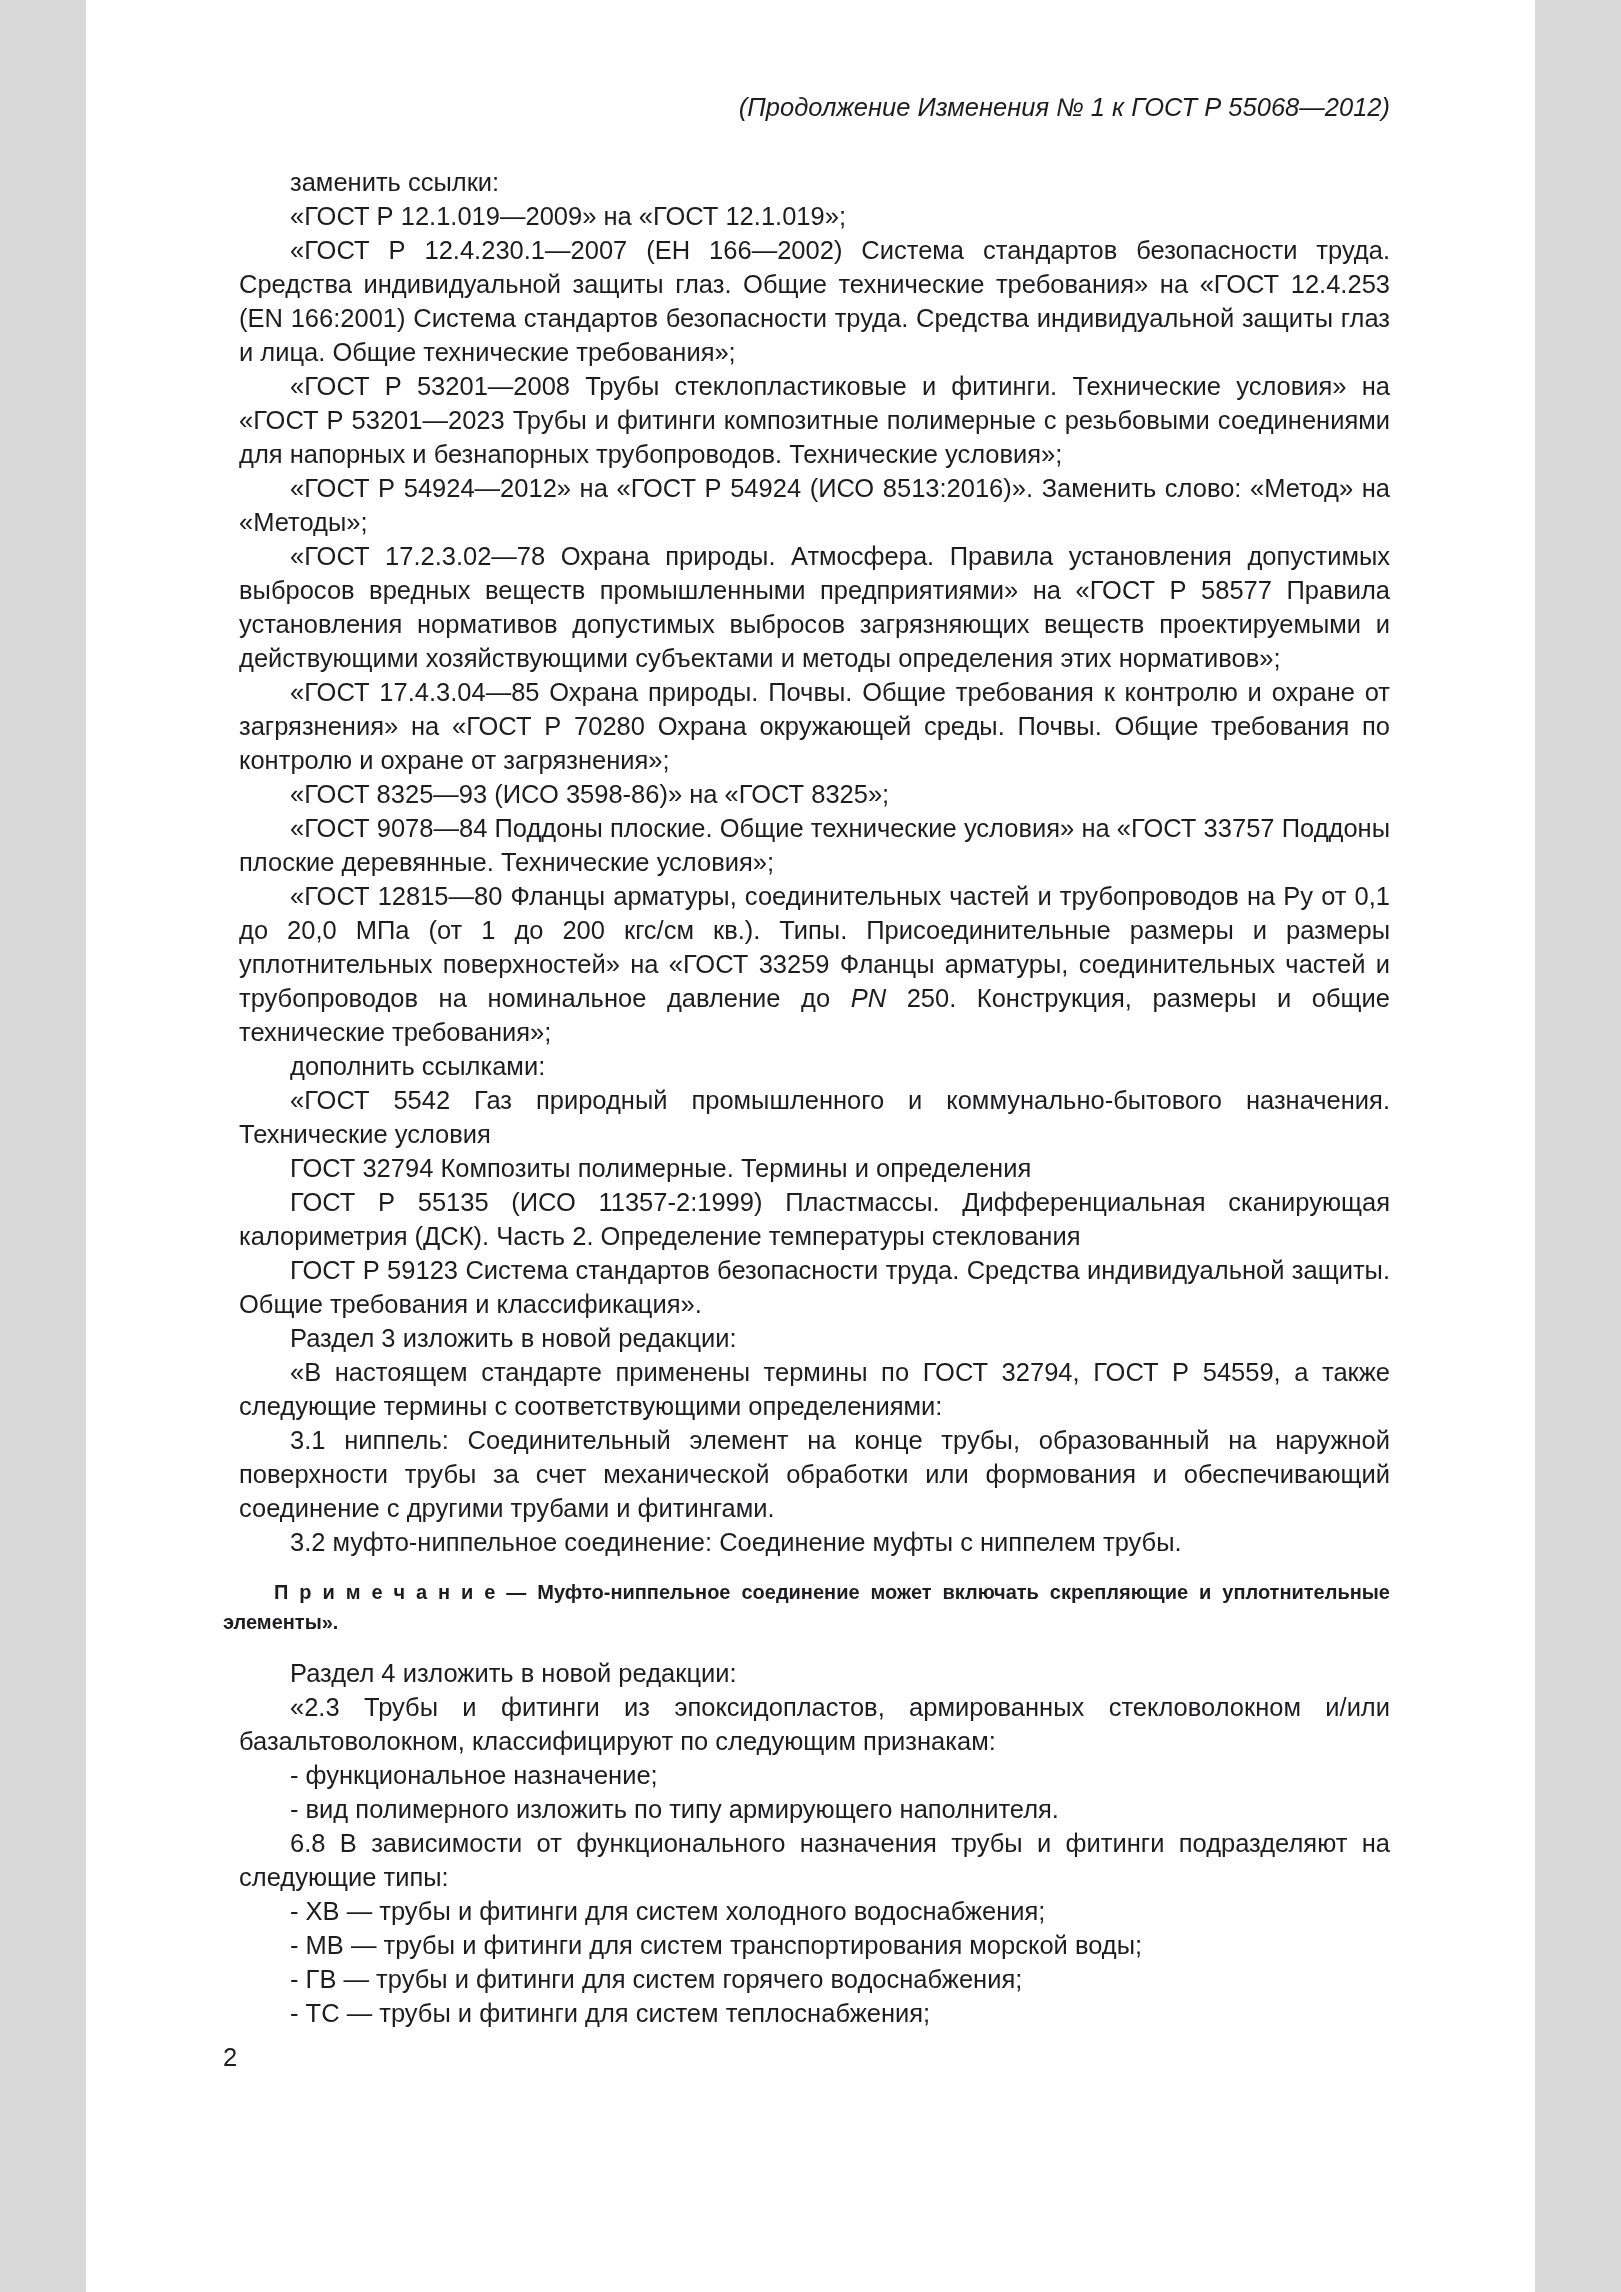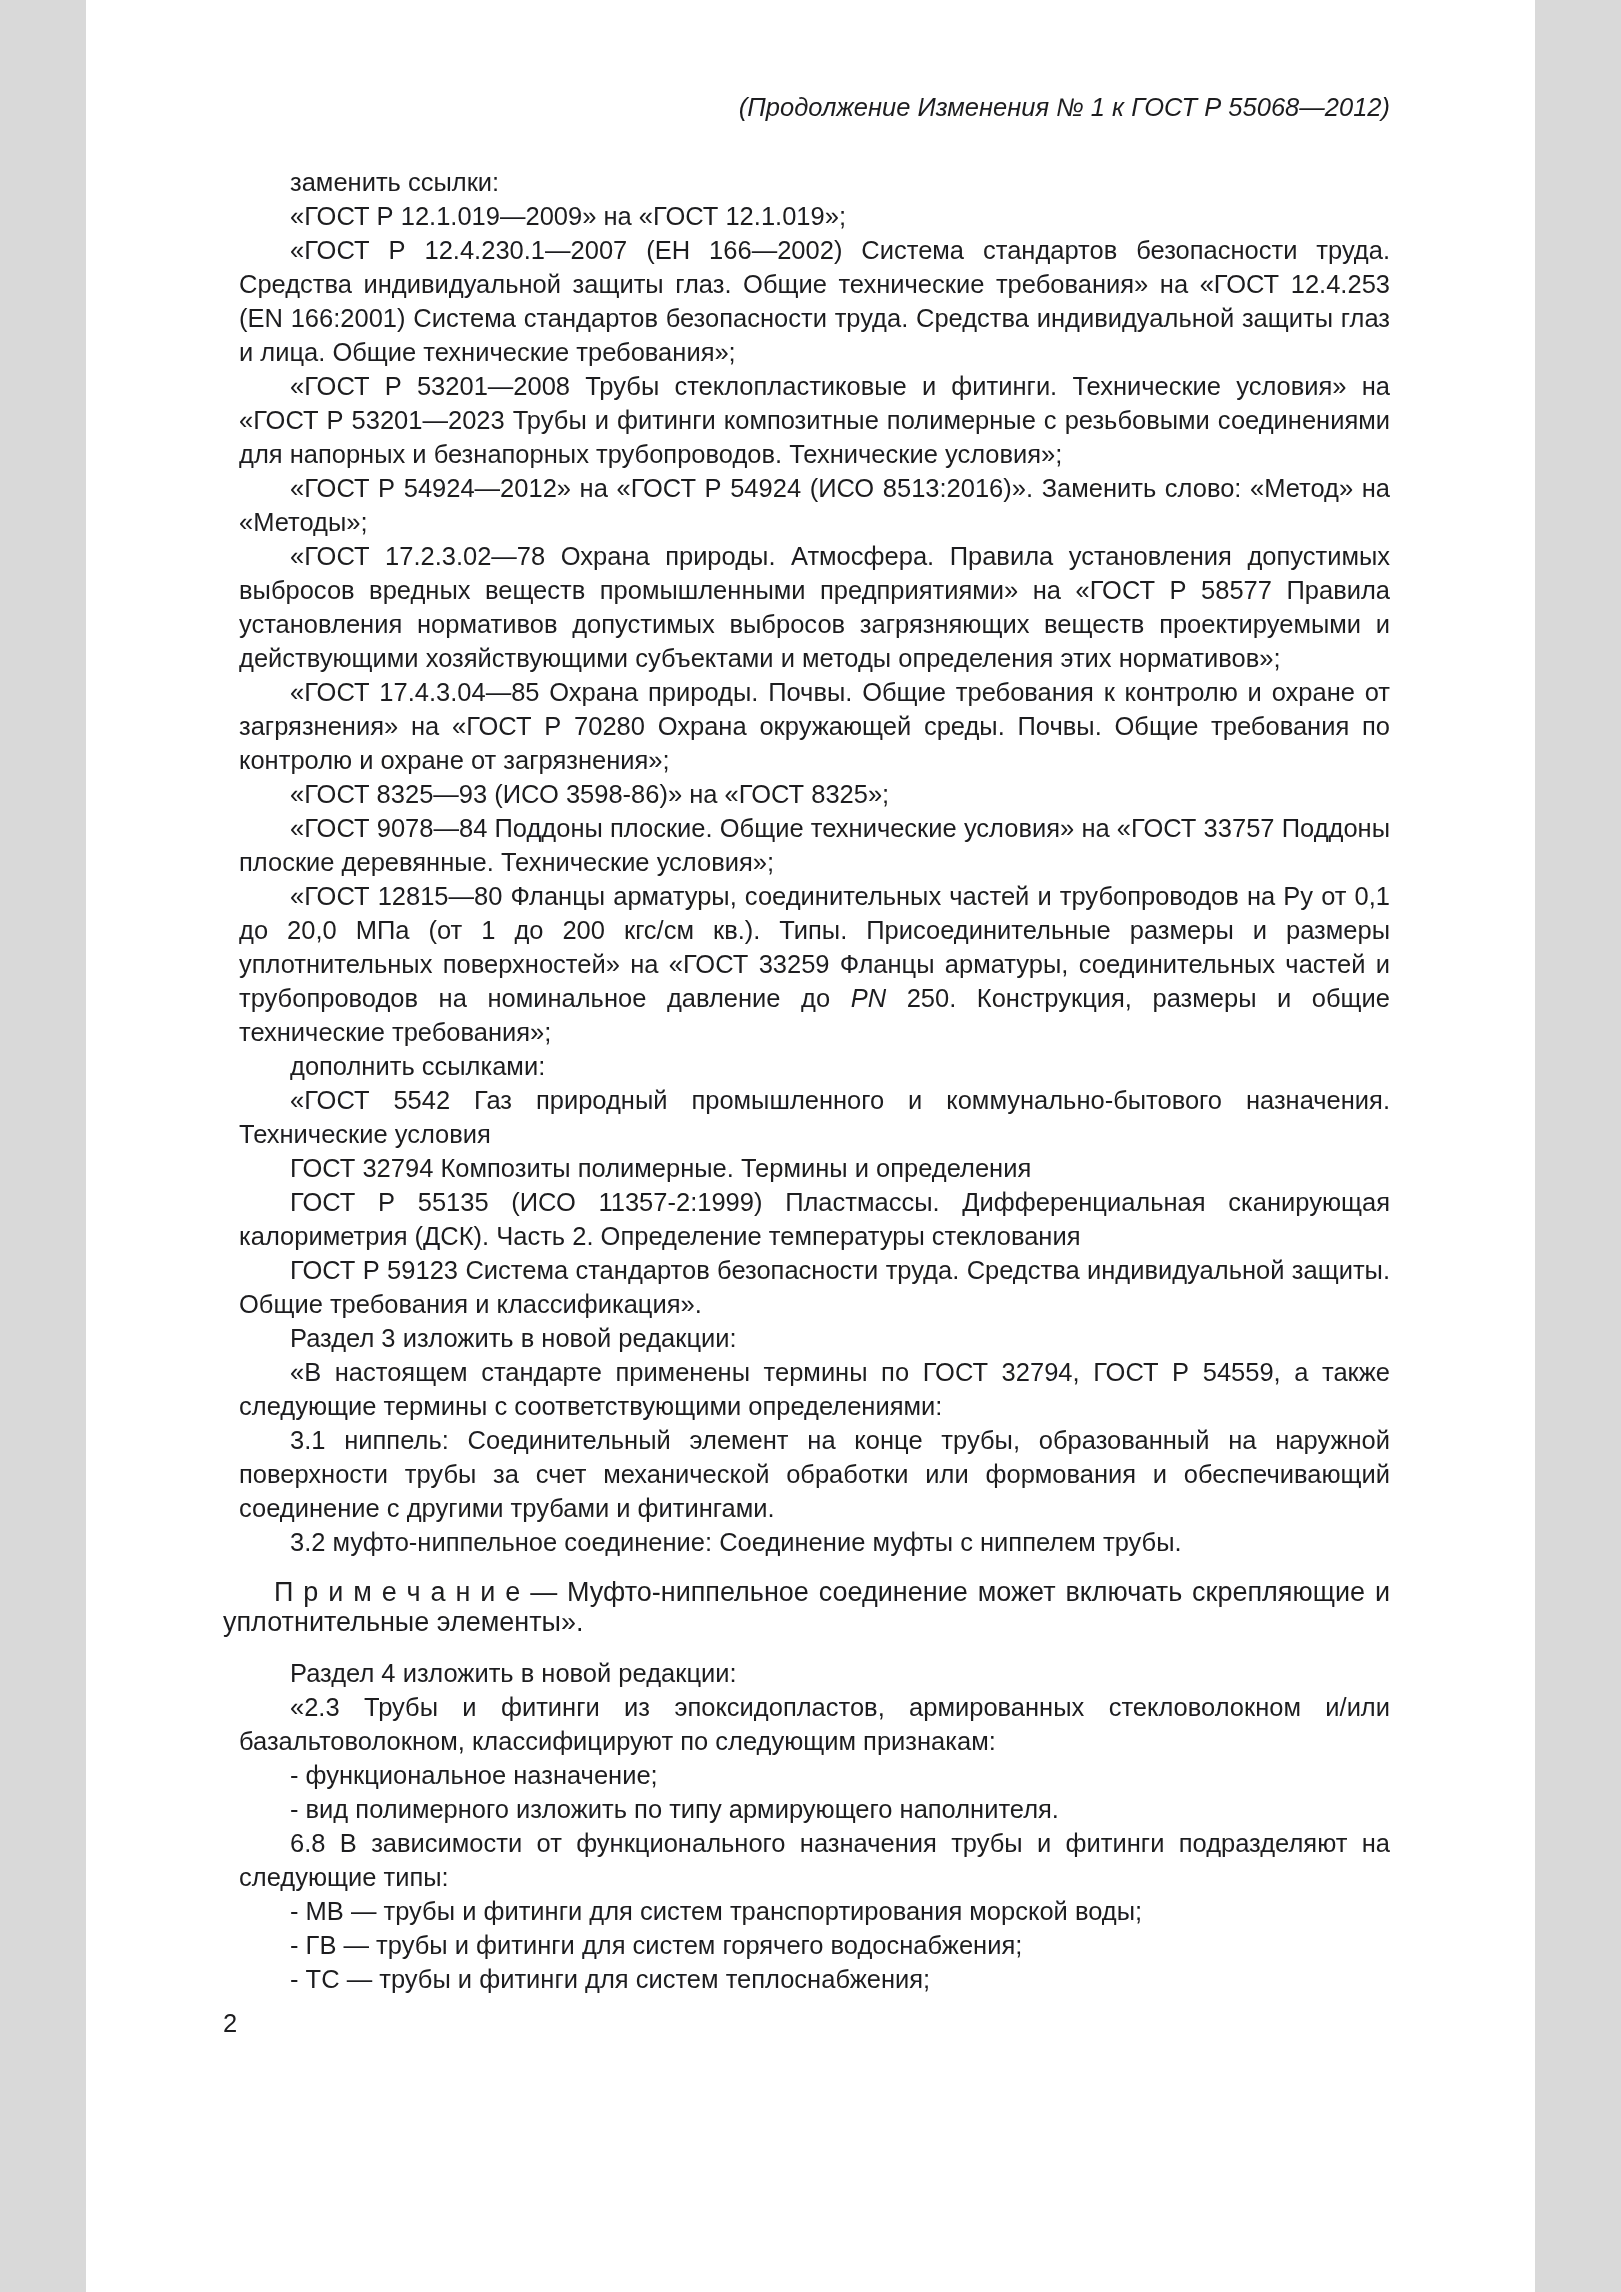--- a/index.html
+++ b/index.html
@@ -25,23 +25,24 @@
   }
   .doc-body .para {
     text-align: justify;
     text-indent: 51px;
     hyphens: none;
     margin-left: 16px;
   }
   .doc-body .para .b { font-weight: normal; }
   .doc-body .para .i { font-style: italic; }
   .doc-body .para.note {
-    font-size: 27px;
+    font-size: 20px;
     line-height: 30px;
     margin: 17.6px 0 19.6px 0;
+    font-weight: bold;
   }
   .page-number {
     margin-top: 9.8px;
     text-indent: 0;
     text-align: left;
   }
 </style>
 </head>
 <body>
 
@@ -67,20 +68,21 @@
       <p class="para body"><span>Раздел 3 изложить в новой редакции:</span></p>
       <p class="para body"><span>«В настоящем стандарте применены термины по ГОСТ 32794, ГОСТ Р 54559, а также следующие термины с соответствующими определениями:</span></p>
       <p class="para body"><span>3.1 </span><span class="b">ниппель:</span><span> Соединительный элемент на конце трубы, образованный на наружной поверхности трубы за счет механической обработки или формования и обеспечивающий соединение с другими трубами и фитингами.</span></p>
       <p class="para body"><span>3.2 </span><span class="b">муфто-ниппельное соединение:</span><span> Соединение муфты с ниппелем трубы.</span></p>
       <p class="para note"><span>П р и м е ч а н и е — Муфто-ниппельное соединение может включать скрепляющие и уплотнительные элементы».</span></p>
       <p class="para body"><span>Раздел 4 изложить в новой редакции:</span></p>
       <p class="para body"><span>«2.3  Трубы и фитинги из эпоксидопластов, армированных стекловолокном и/или базальтоволокном, классифицируют по следующим признакам:</span></p>
       <p class="para body"><span>- функциональное назначение;</span></p>
       <p class="para body"><span>- вид полимерного изложить по типу армирующего наполнителя.</span></p>
       <p class="para body"><span>6.8  В зависимости от функционального назначения трубы и фитинги подразделяют на следующие типы:</span></p>
+      <p class="para body"><span>- ХВ — трубы и фитинги для систем холодного водоснабжения;</span></p>
       <p class="para body"><span>- МВ — трубы и фитинги для систем транспортирования морской воды;</span></p>
       <p class="para body"><span>- ГВ — трубы и фитинги для систем горячего водоснабжения;</span></p>
       <p class="para body"><span>- ТС — трубы и фитинги для систем теплоснабжения;</span></p>
     </div>
 
   <div class="page-number">2</div>
 </div>
 
 
 </body></html>

